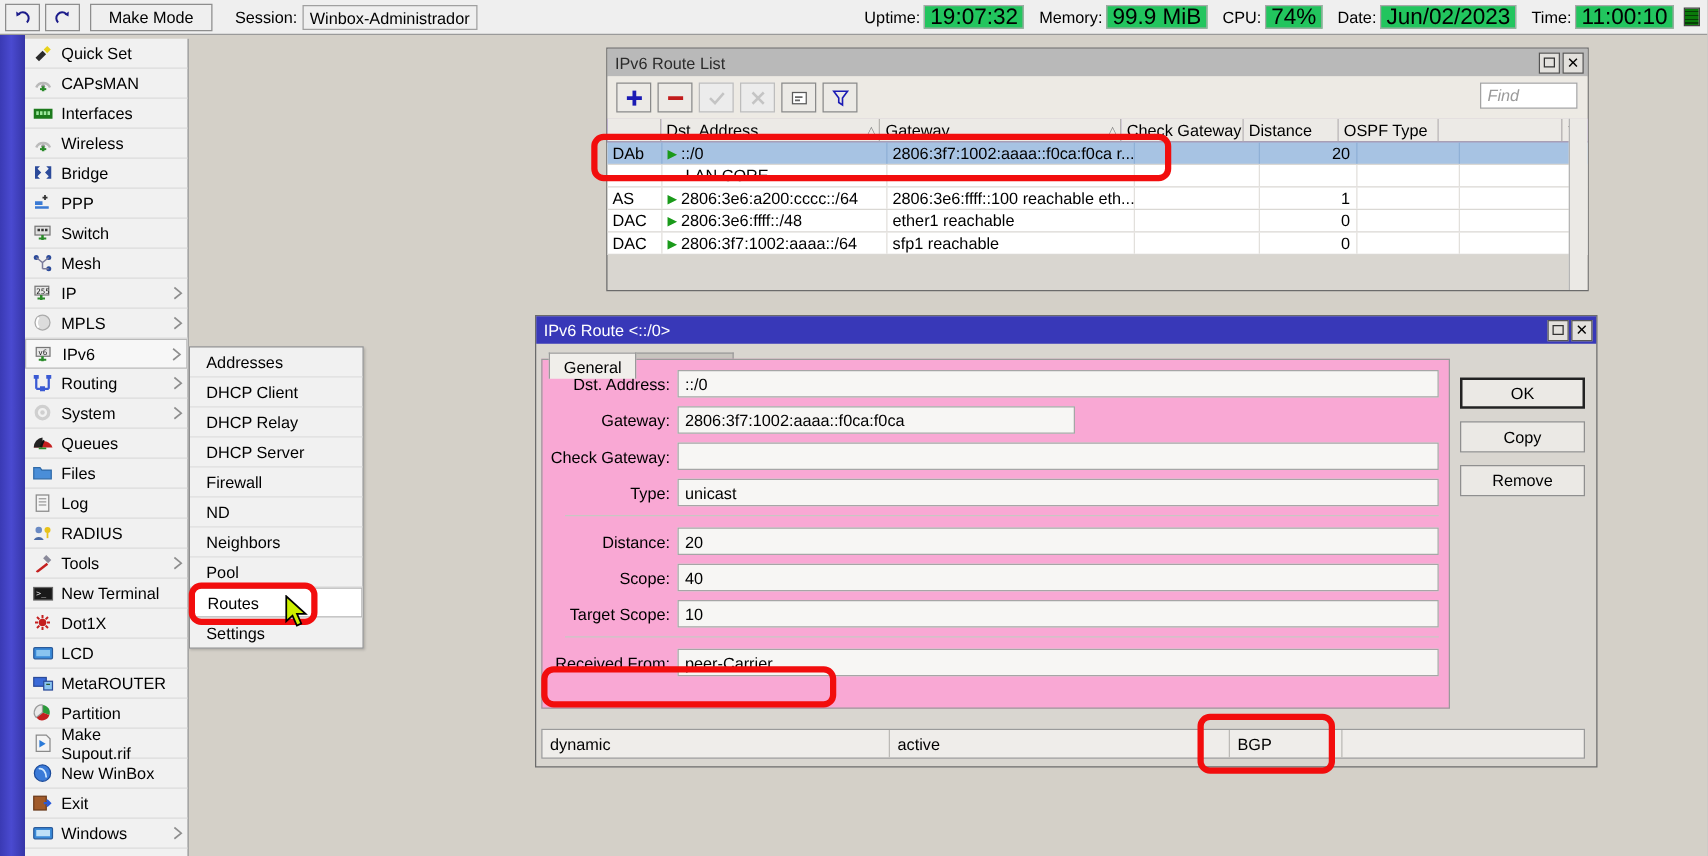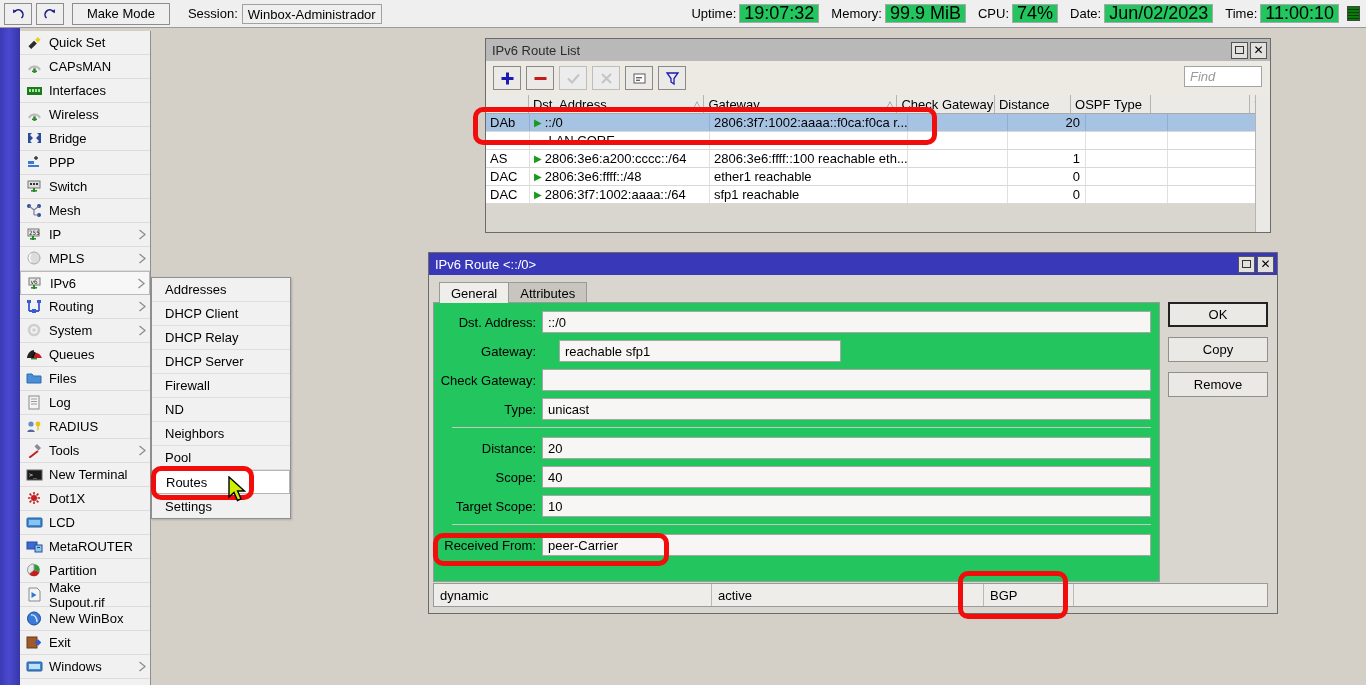--- a/index.html
+++ b/index.html
@@ -166,22 +166,22 @@
   #routedlg { left: 428px; top: 252px; width: 850px; height: 362px; background: #d9d6d0; }
   #dlg-body { position: relative; height: 339px; padding: 6px 8px 0 6px; }
   .tabs { display: flex; align-items: flex-end; height: 22px; margin-left: 4px; }
   .tab {
     height: 21px; padding: 0 11px; display: flex; align-items: center;
     font-size: 13px; border: 1px solid #9a9a9a; border-bottom: none; cursor: pointer;
   }
   .tab.active { background: #f0eeea; position: relative; z-index: 3; }
   .tab.idle { background: #c8c5bf; margin-left: -1px; }
   #form-panel {
-    position: absolute; left: 4px; top: 27px; width: 727px; height: 280px;
-    background: #22c55e; border: 1px solid #9a9a9a;
+    position: absolute; left: 4px; top: 12px; width: 727px; height: 280px;
+    background: #f9a8d4; border: 1px solid #9a9a9a;
     padding: 8px 0 0 0;
   }
   .frow { display: flex; align-items: center; height: 22px; margin-bottom: 7px; padding-right: 8px; }
   .flabel { width: 108px; text-align: right; padding-right: 6px; font-size: 13px; flex: 0 0 108px; }
   .finput {
     flex: 1; height: 22px; border: 1px solid #a6a6a6; background: #f7f6f4;
     display: flex; align-items: center; padding-left: 5px; font-size: 13px;
   }
   .finput.split-a { flex: 0 0 318px; }
   .finput.split-b { flex: 0 0 282px; margin-left: 17px; }
@@ -838,21 +838,21 @@
           </div>
         </div>
 
       <div id="form-panel">
         <div class="frow">
           <div class="flabel">Dst. Address:</div>
           <div class="finput">::/0</div>
         </div>
         <div class="frow">
           <div class="flabel">Gateway:</div>
-          <div class="finput split-b">reachable sfp1</div>
+          <div class="finput split-a">2806:3f7:1002:aaaa::f0ca:f0ca</div>
         </div>
         <div class="frow">
           <div class="flabel">Check Gateway:</div>
           <div class="finput"></div>
         </div>
         <div class="frow">
           <div class="flabel">Type:</div>
           <div class="finput">unicast</div>
         </div>
         <div class="fsep"></div>

